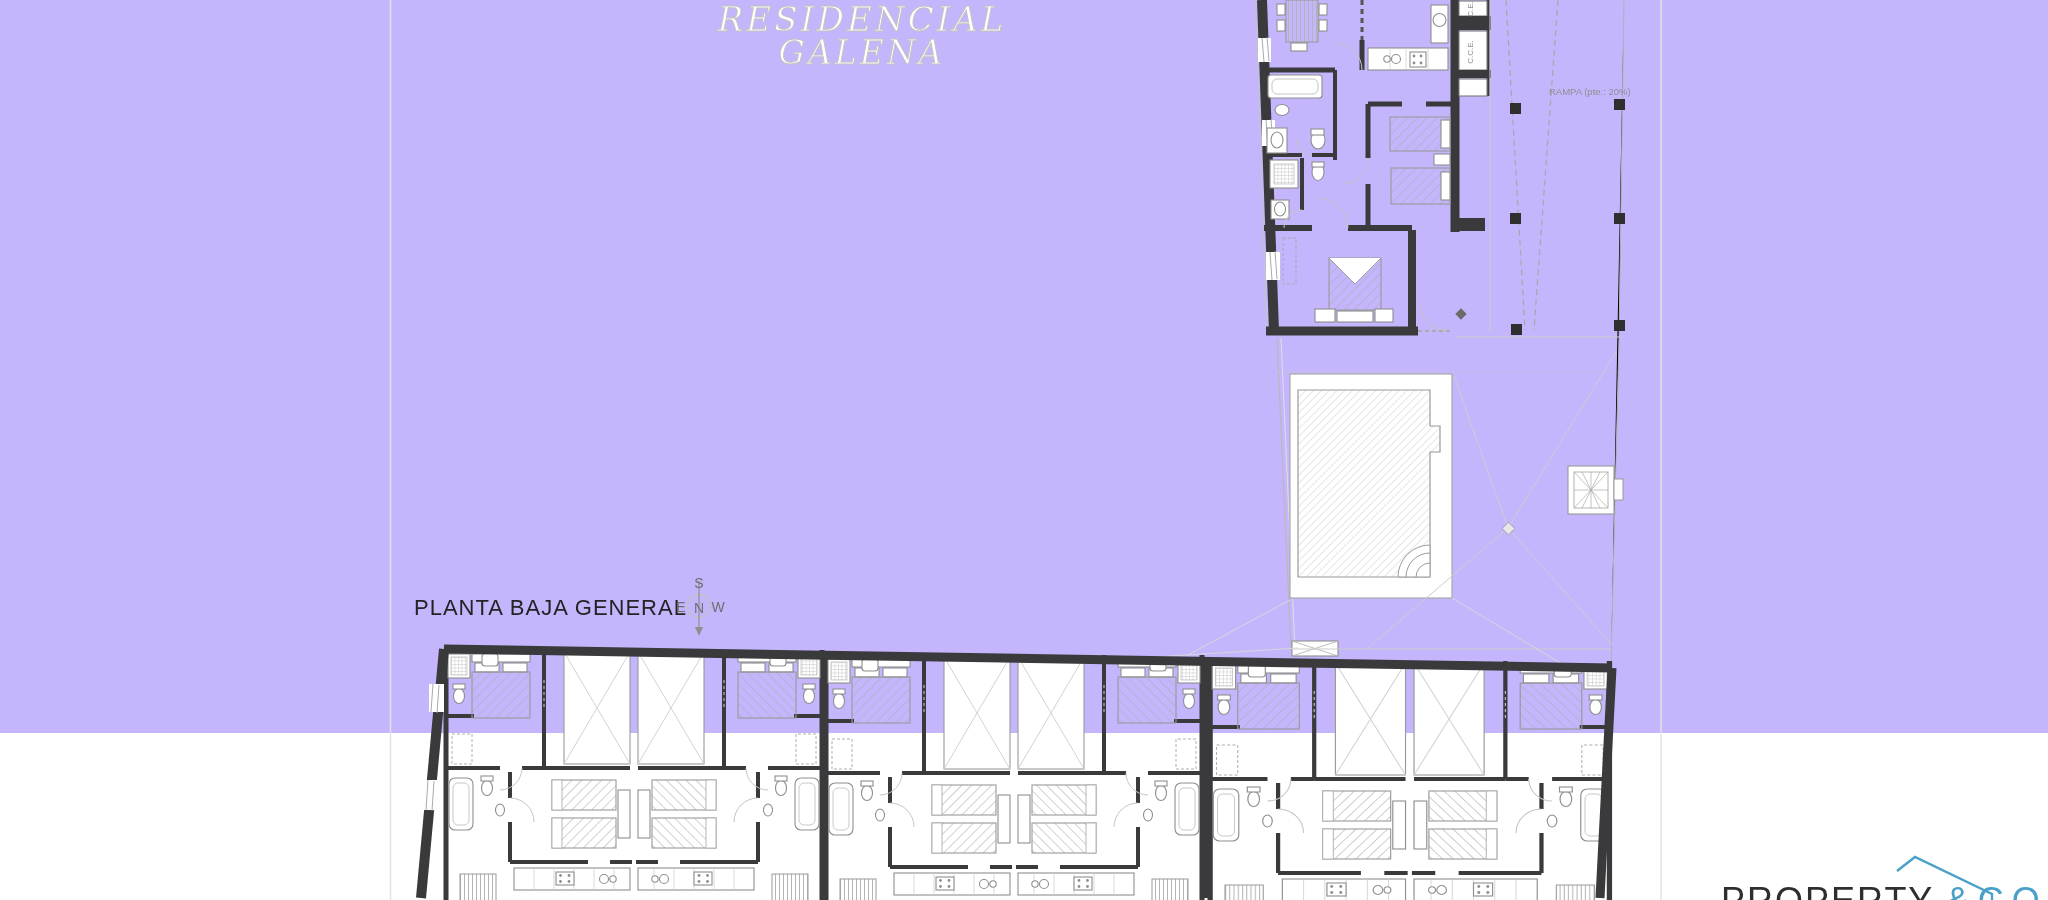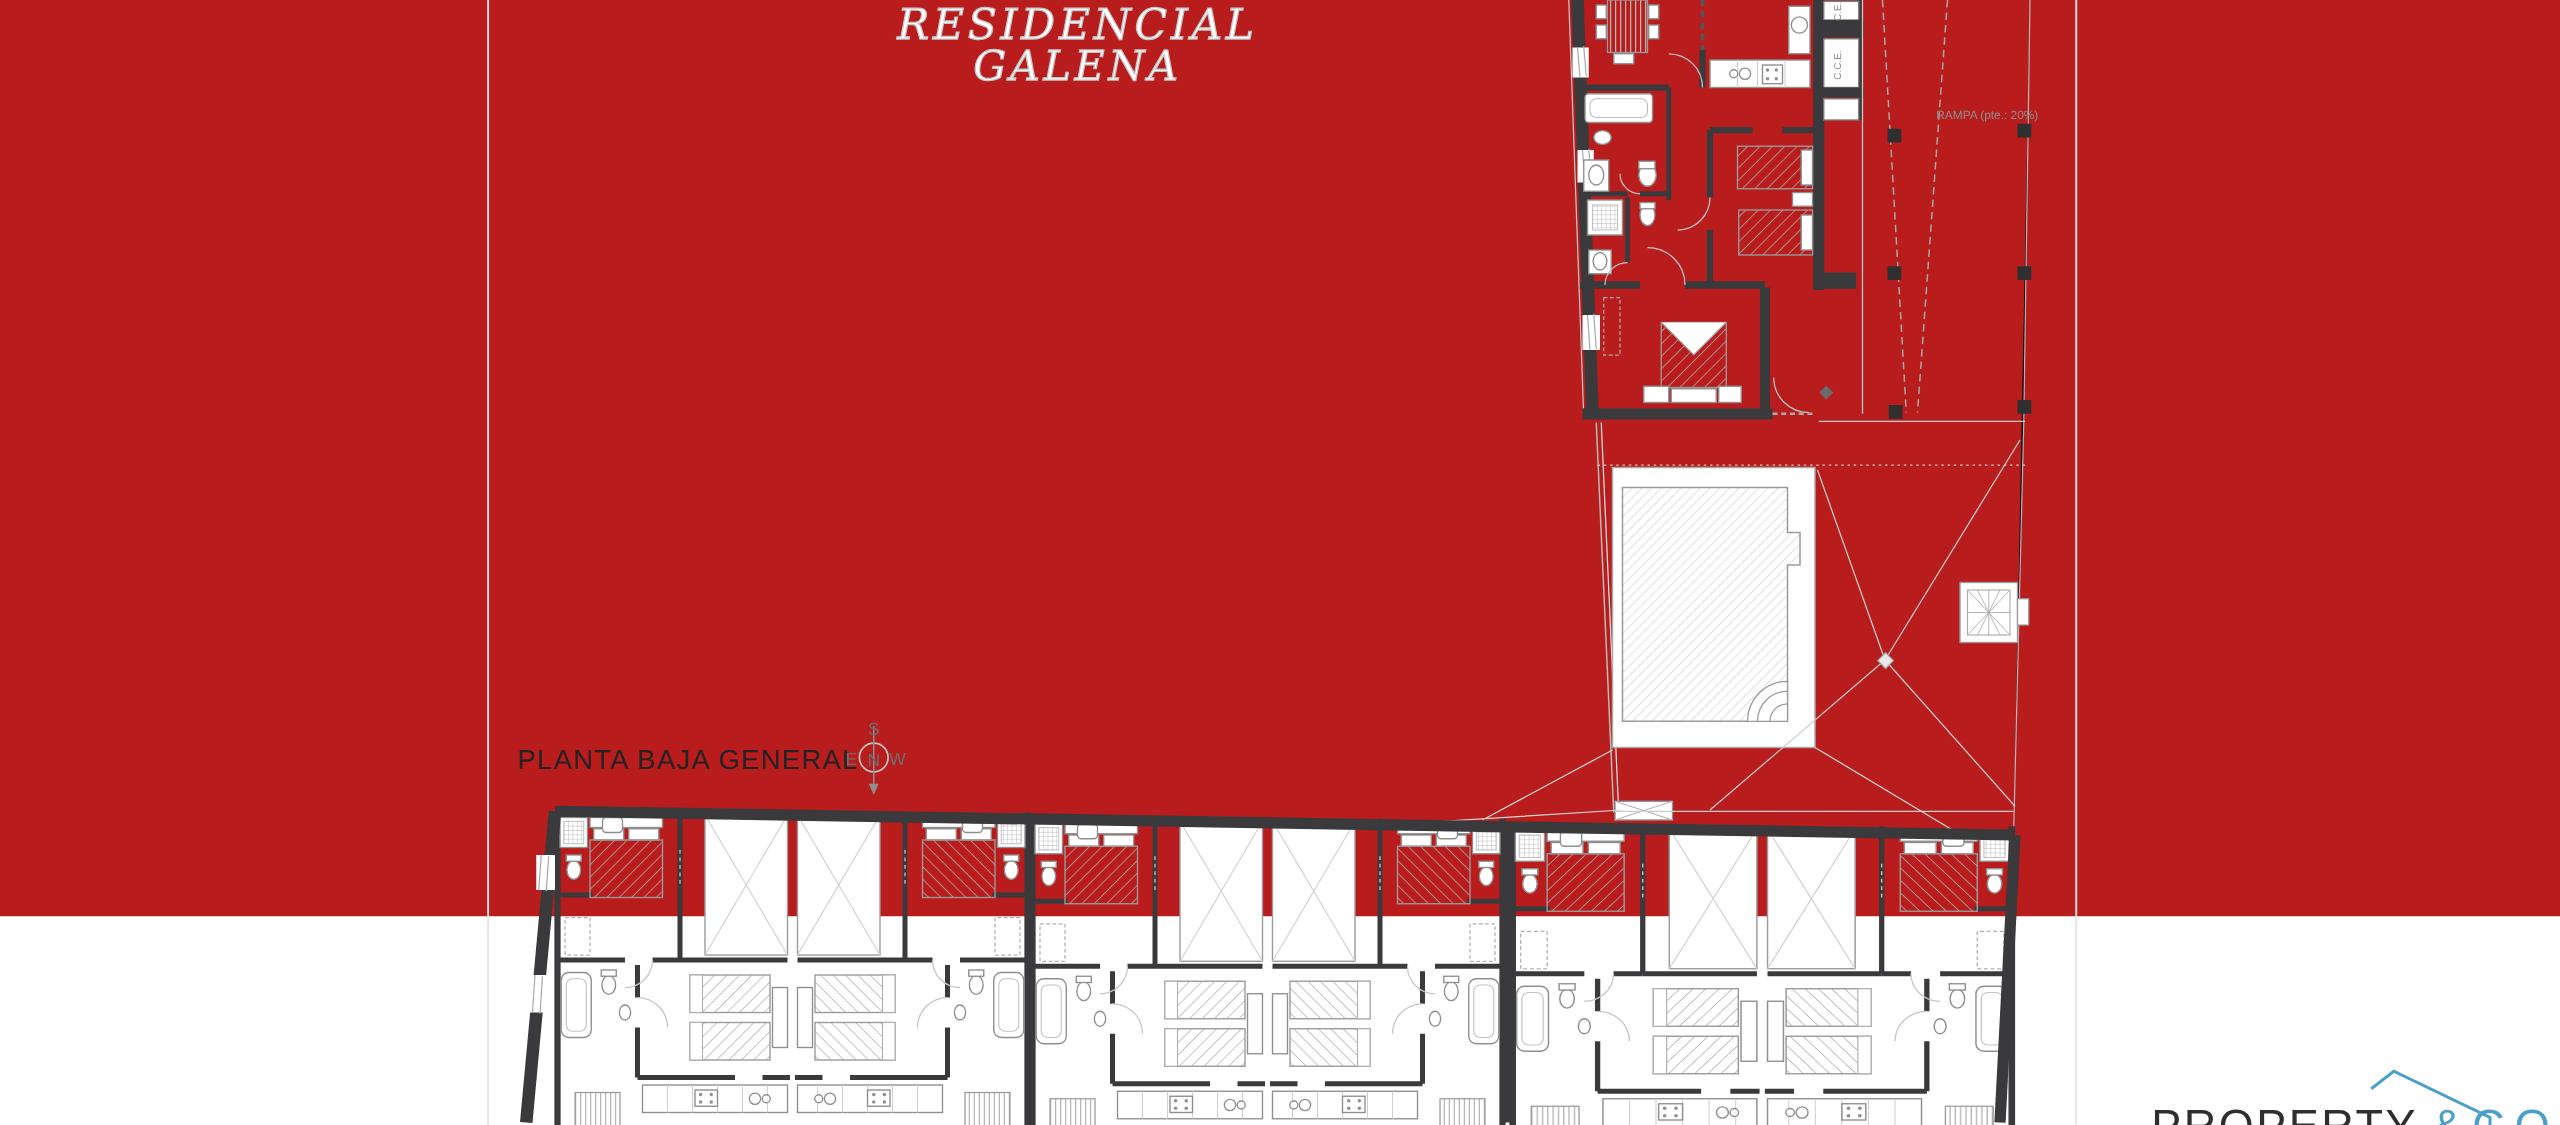--- a/index.html
+++ b/index.html
@@ -1,16 +1,16 @@
 <!DOCTYPE html>
 <html><head>
 <meta charset="utf-8">
 <style>
   html,body{margin:0;padding:0;background:#ffffff;width:2048px;height:900px;overflow:hidden;}
-  #sheet{position:relative;width:2048px;height:733px;background:#b91c1c;font-family:"Liberation Sans",sans-serif;}
+  #sheet{position:relative;width:2048px;height:733px;background:#c4b5fd;font-family:"Liberation Sans",sans-serif;}
   svg{position:absolute;left:0;top:0;}
   .wm{font-family:"DejaVu Serif",serif;font-style:italic;fill:#ffffff;stroke:#c3c3c3;stroke-width:1;letter-spacing:3px;}
   .plan-title{font-family:"Liberation Sans",sans-serif;fill:#232323;letter-spacing:1px;font-size:22px;}
   .tiny{font-family:"Liberation Sans",sans-serif;fill:#8f8f8f;}
   .compass-letter{font-family:"Liberation Sans",sans-serif;fill:#6e6e6e;font-size:14px;text-anchor:middle;}
   .wall{stroke:#3a3a3c;fill:none;}
   .fixture{stroke:#8f8f8f;fill:#ffffff;stroke-width:1.1;}
   .faint{stroke:#cdcdcd;fill:none;stroke-width:1;}
   .arc{stroke:#c6c6c6;fill:none;stroke-width:1;}
   .logo-text{font-family:"Liberation Sans",sans-serif;font-size:36px;letter-spacing:2px;}

